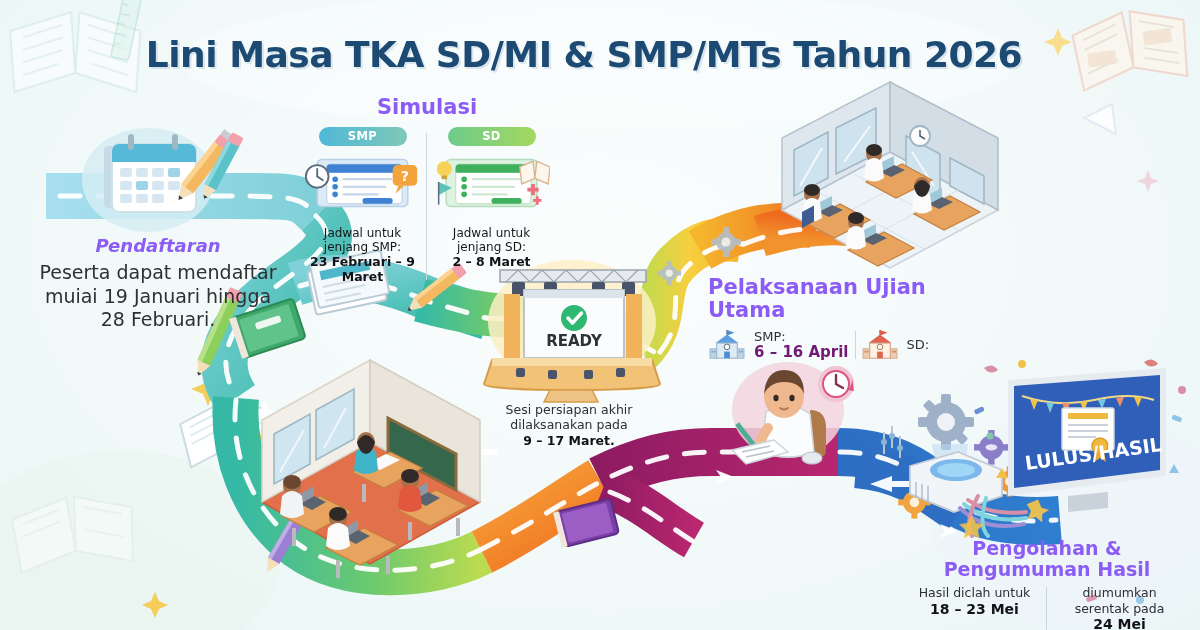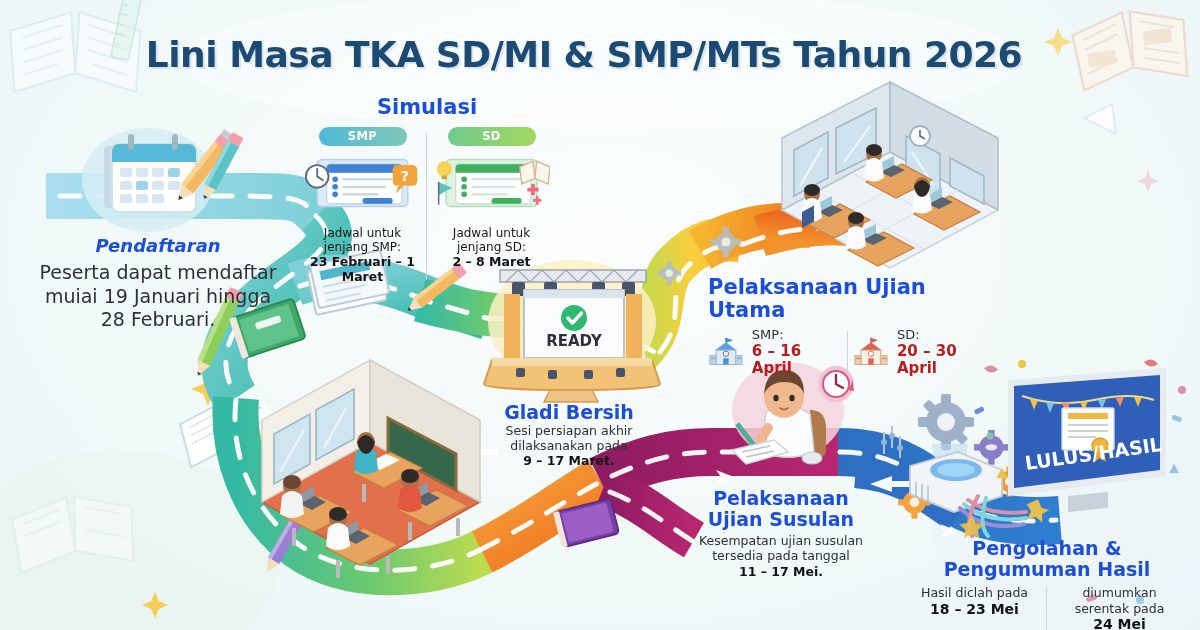--- a/index.html
+++ b/index.html
@@ -19,21 +19,21 @@
     position:absolute; top:22px; left:0; width:1168px; text-align:center;
     font-size:36px; font-weight:bold; color:#1d4a73; letter-spacing:-0.5px;
     font-family:"DejaVu Sans", sans-serif;
     text-shadow: 2px 2px 0 rgba(160,190,210,.35);
     z-index:6;
     margin-top:12px;
   }
 
   
   .blk { position:absolute; z-index:7; text-align:center; color:#17181a; }
-  .blk .hd { font-weight:bold; color:#1d4ed8; line-height:1.08; }
+  .blk .hd { font-weight:bold; color:#8b5cf6; line-height:1.08; }
   .blk .sub { color:#2e3033; line-height:1.22; }
   .blk .strong { font-weight:bold; color:#121316; }
 
   
   #sec-pendaftaran { left:34px; top:236px; width:248px; }
   #sec-pendaftaran .hd { font-size:18px;font-style:italic; }
   #sec-pendaftaran .sub { font-size:19px; margin-top:6px; }
 
   #sec-simulasi { left:298px; top:96px; width:258px; }
   #sec-simulasi .hd { font-size:21px; margin-bottom:8px; }
@@ -60,21 +60,21 @@
   #sec-gladi .sub { font-size:12.5px; }
 
   #sec-utama { left:708px; top:276px; width:300px; text-align:left; }
   #sec-utama .hd { font-size:21px; }
   .utama-row { display:flex; margin-top:7px; align-items:center; }
   .utama-item { display:flex; align-items:center; gap:8px; padding-right:12px; position:relative; }
   .utama-item.left::after{
     content:""; position:absolute; right:5px; top:3px; bottom:3px; width:1px; background:#c9d6db;
   }
   .utama-item .lbl { font-size:13px; color:#2e3033; line-height:1.12; }
-  .utama-item .lbl b { font-size:15px; color:#b91c1c; display:block; }
+  .utama-item .lbl b { font-size:15px; color:#701a75; display:block;text-align:right; }
 
   #sec-susulan { left:672px; top:488px; width:218px; }
   #sec-susulan .hd { font-size:19px; }
   #sec-susulan .sub { font-size:12.5px; margin-top:4px; }
 
   #sec-hasil { left:902px; top:538px; width:290px; }
   #sec-hasil .hd { font-size:19px; }
   .hasil-row { display:flex; margin-top:6px; }
   .hasil-col { width:50%; padding:0 6px; position:relative; font-size:12.5px; line-height:1.25; color:#2e3033; }
   .hasil-col.left::after{ content:""; position:absolute; right:0; top:2px; bottom:-14px; width:1px; background:#c9d6db; }
@@ -761,21 +761,21 @@
             <g>
                 <rect x="94" y="10" width="26" height="22" rx="5" fill="#f2a33c"></rect>
               <path d="M100 32 l-3 8 9 -8 z" fill="#f2a33c"></path>
               <text x="107" y="27" font-family="DejaVu Sans" font-size="15" font-weight="bold" fill="#ffffff" text-anchor="middle">?</text>
               </g>
           </svg>
         </div>
         <div class="sim-cap">
           <span>Jadwal untuk</span><br>
           <span>jenjang SMP:</span>
-          <span class="strong">23 Februari – 1 Maret</span>
+          <span class="strong">23 Februari – 9 Maret</span>
         </div>
       </div>
 
       <div class="sim-col">
         <div class="pill sd">SD</div>
         <div class="card-img">
           <svg viewBox="0 0 124 58" width="100%" height="58">
             <rect x="14" y="4" width="96" height="50" rx="5" fill="#ddf2e0" stroke="#b5dcbc" stroke-width="1.6"></rect>
             <rect x="24" y="9" width="80" height="42" rx="4" fill="#ffffff" stroke="#c6e4ca" stroke-width="1.4"></rect>
             <rect x="24" y="9" width="80" height="9" rx="4" fill="#3fb05e"></rect>
@@ -818,21 +818,20 @@
         <div class="sim-cap">
           <span>Jadwal untuk</span><br>
           <span>jenjang SD:</span>
           <span class="strong">2 – 8 Maret</span>
         </div>
       </div>
     </div>
   </div>
 
   <div class="blk" id="sec-gladi">
-    <div class="hd">Gladi Bersih</div>
     <div class="sub">
       <span>Sesi persiapan akhir</span><br>
       <span>dilaksanakan pada</span><br>
       <span class="strong">9 – 17 Maret.</span>
     </div>
   </div>
 
   <div class="blk" id="sec-utama">
     <div class="hd">Pelaksanaan Ujian Utama</div>
     <div class="utama-row">
@@ -870,46 +869,34 @@
           <rect x="31" y="22" width="7" height="10" fill="#f0cdae" stroke="#d4a98c" stroke-width="1"></rect>
           <g fill="#c98f64">
               <rect x="3.5" y="24" width="2" height="2"></rect>
               <rect x="6" y="24" width="2" height="2"></rect>
             <rect x="32.5" y="24" width="2" height="2"></rect>
               <rect x="35" y="24" width="2" height="2"></rect>
             </g>
         </svg>
         <div class="lbl">
           <span>SD:</span>
-          <b>20 – 30 April</b>
         </div>
       </div>
     </div>
   </div>
 
-  <div class="blk" id="sec-susulan">
-    <div class="hd">
-      <span>Pelaksanaan</span><br>
-      <span>Ujian Susulan</span>
-    </div>
-    <div class="sub">
-      <span>Kesempatan ujian susulan</span><br>
-      <span>tersedia pada tanggal</span><br>
-      <span class="strong">11 – 17 Mei.</span>
-    </div>
-  </div>
 
   <div class="blk" id="sec-hasil">
     <div class="hd">
       <span>Pengolahan &amp;</span><br>
       <span>Pengumuman Hasil</span>
     </div>
     <div class="hasil-row">
       <div class="hasil-col left">
-        <span>Hasil diclah pada</span><br>
+        <span>Hasil diclah untuk</span><br>
         <span class="strong">18 – 23 Mei</span>
       </div>
       <div class="hasil-col">
         <span>diumumkan</span><br>
         <span>serentak pada</span><br>
         <span class="strong">24 Mei</span>
       </div>
     </div>
   </div>
 

